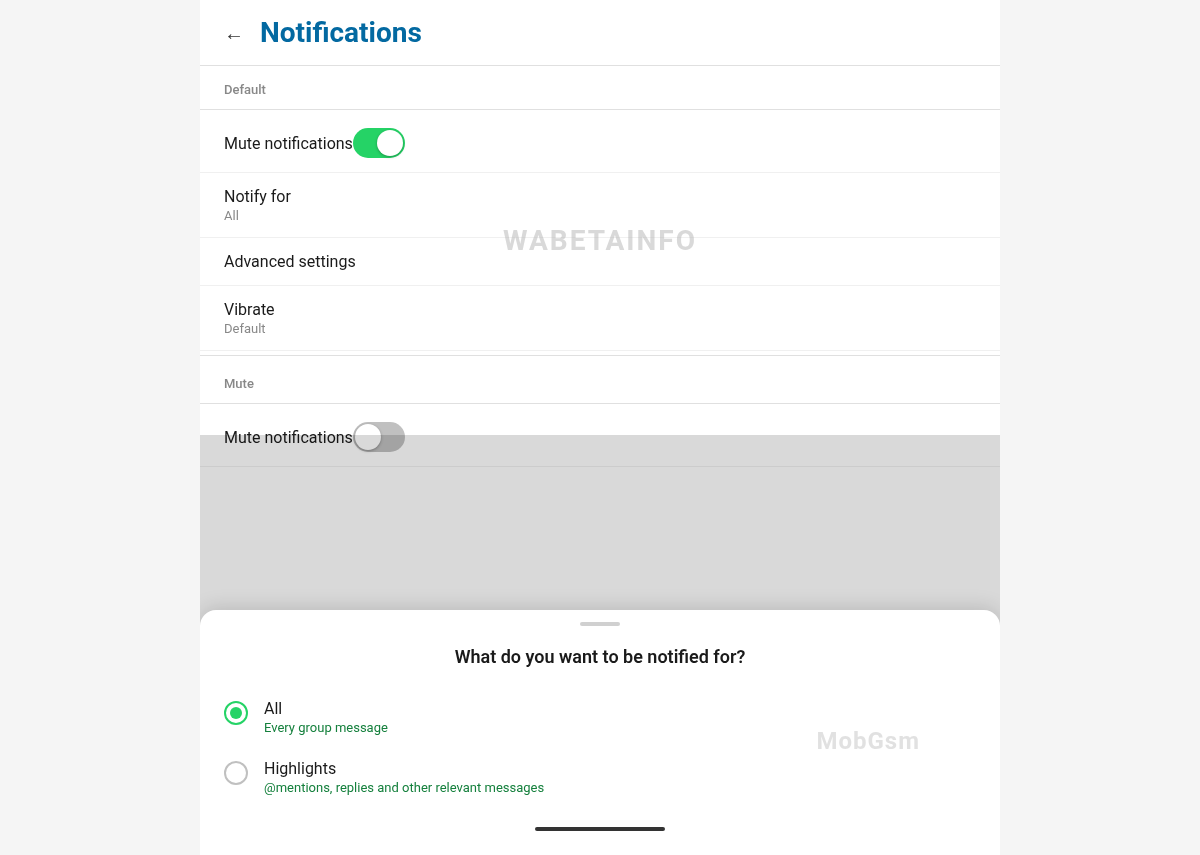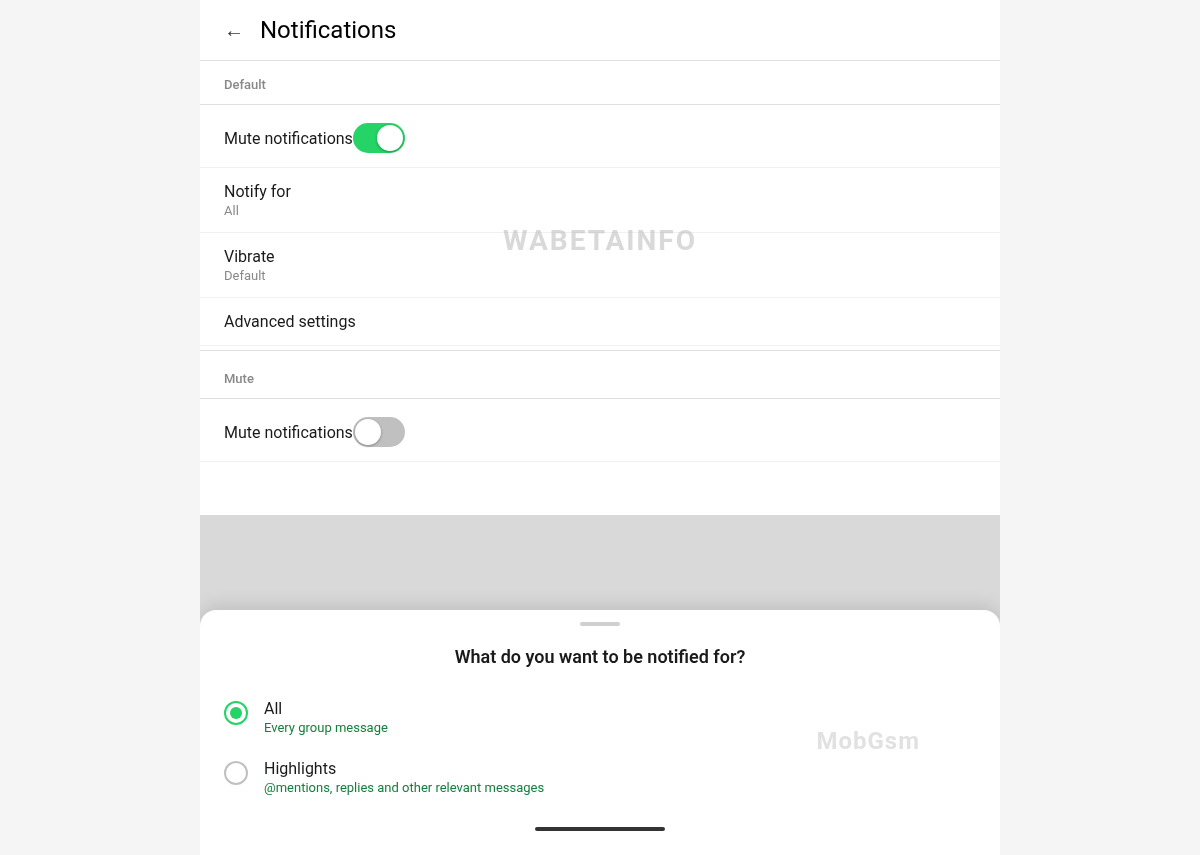--- a/index.html
+++ b/index.html
@@ -43,23 +43,23 @@
     }
 
     .back-arrow {
       font-size: 20px;
       color: #333;
       margin-right: 16px;
       cursor: pointer;
     }
 
     .page-title {
-      font-size: 24px;
-      font-weight: 400;
-      color: #000000;
+      font-size: 28px;
+      font-weight: 700;
+      color: #0369a1;
     }
 
     
     .section-label {
       padding: 16px 24px 8px 24px;
       font-size: 13px;
       color: #888;
       font-weight: 500;
       text-transform: none;
     }
@@ -132,21 +132,21 @@
       background: #e0e0e0;
       margin: 4px 0;
     }
 
     
     .bottom-sheet-overlay {
       position: absolute;
       bottom: 0;
       left: 0;
       right: 0;
-      height: 340px;
+      height: 420px;
       z-index: 10;
     }
 
     
     .sheet-backdrop {
       position: absolute;
       top: 0;
       left: 0;
       right: 0;
       bottom: 0;
@@ -292,28 +292,28 @@
     <div class="settings-row">
       <div class="row-text">
         <span class="row-title">Notify for</span>
         <span class="row-subtitle">All</span>
       </div>
     </div>
 
 
     <div class="settings-row">
       <div class="row-text">
+        <span class="row-title">Advanced settings</span>
+      </div>
+    </div>
+
+    <div class="settings-row">
+      <div class="row-text">
         <span class="row-title">Vibrate</span>
         <span class="row-subtitle">Default</span>
-      </div>
-    </div>
-
-    <div class="settings-row">
-      <div class="row-text">
-        <span class="row-title">Advanced settings</span>
       </div>
     </div>
 
     <div class="divider"></div>
 
     <div class="section-label">Mute</div>
 
     <div class="divider"></div>
 
     <div class="settings-row">

